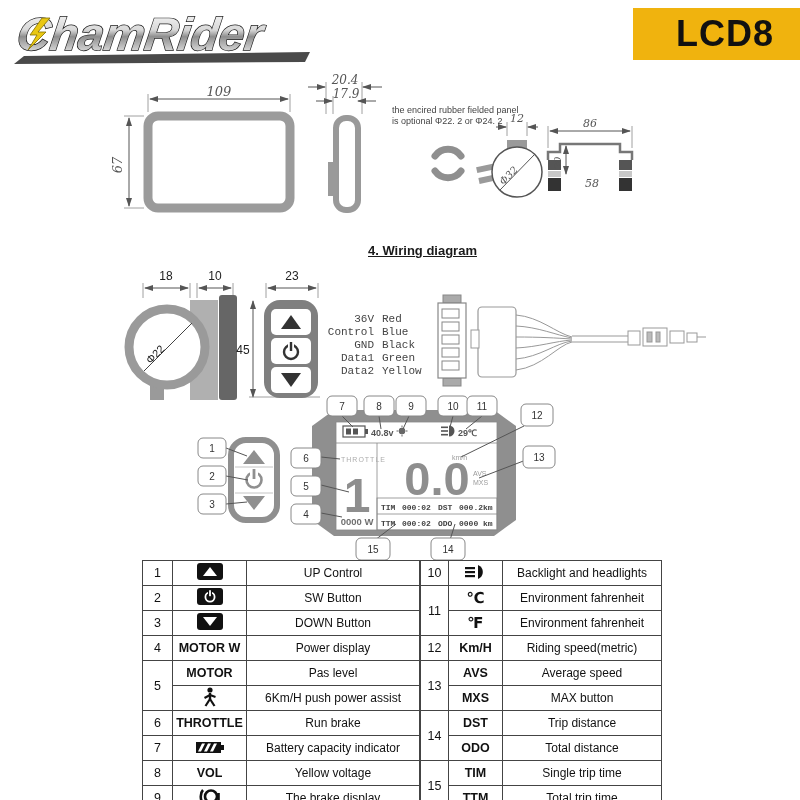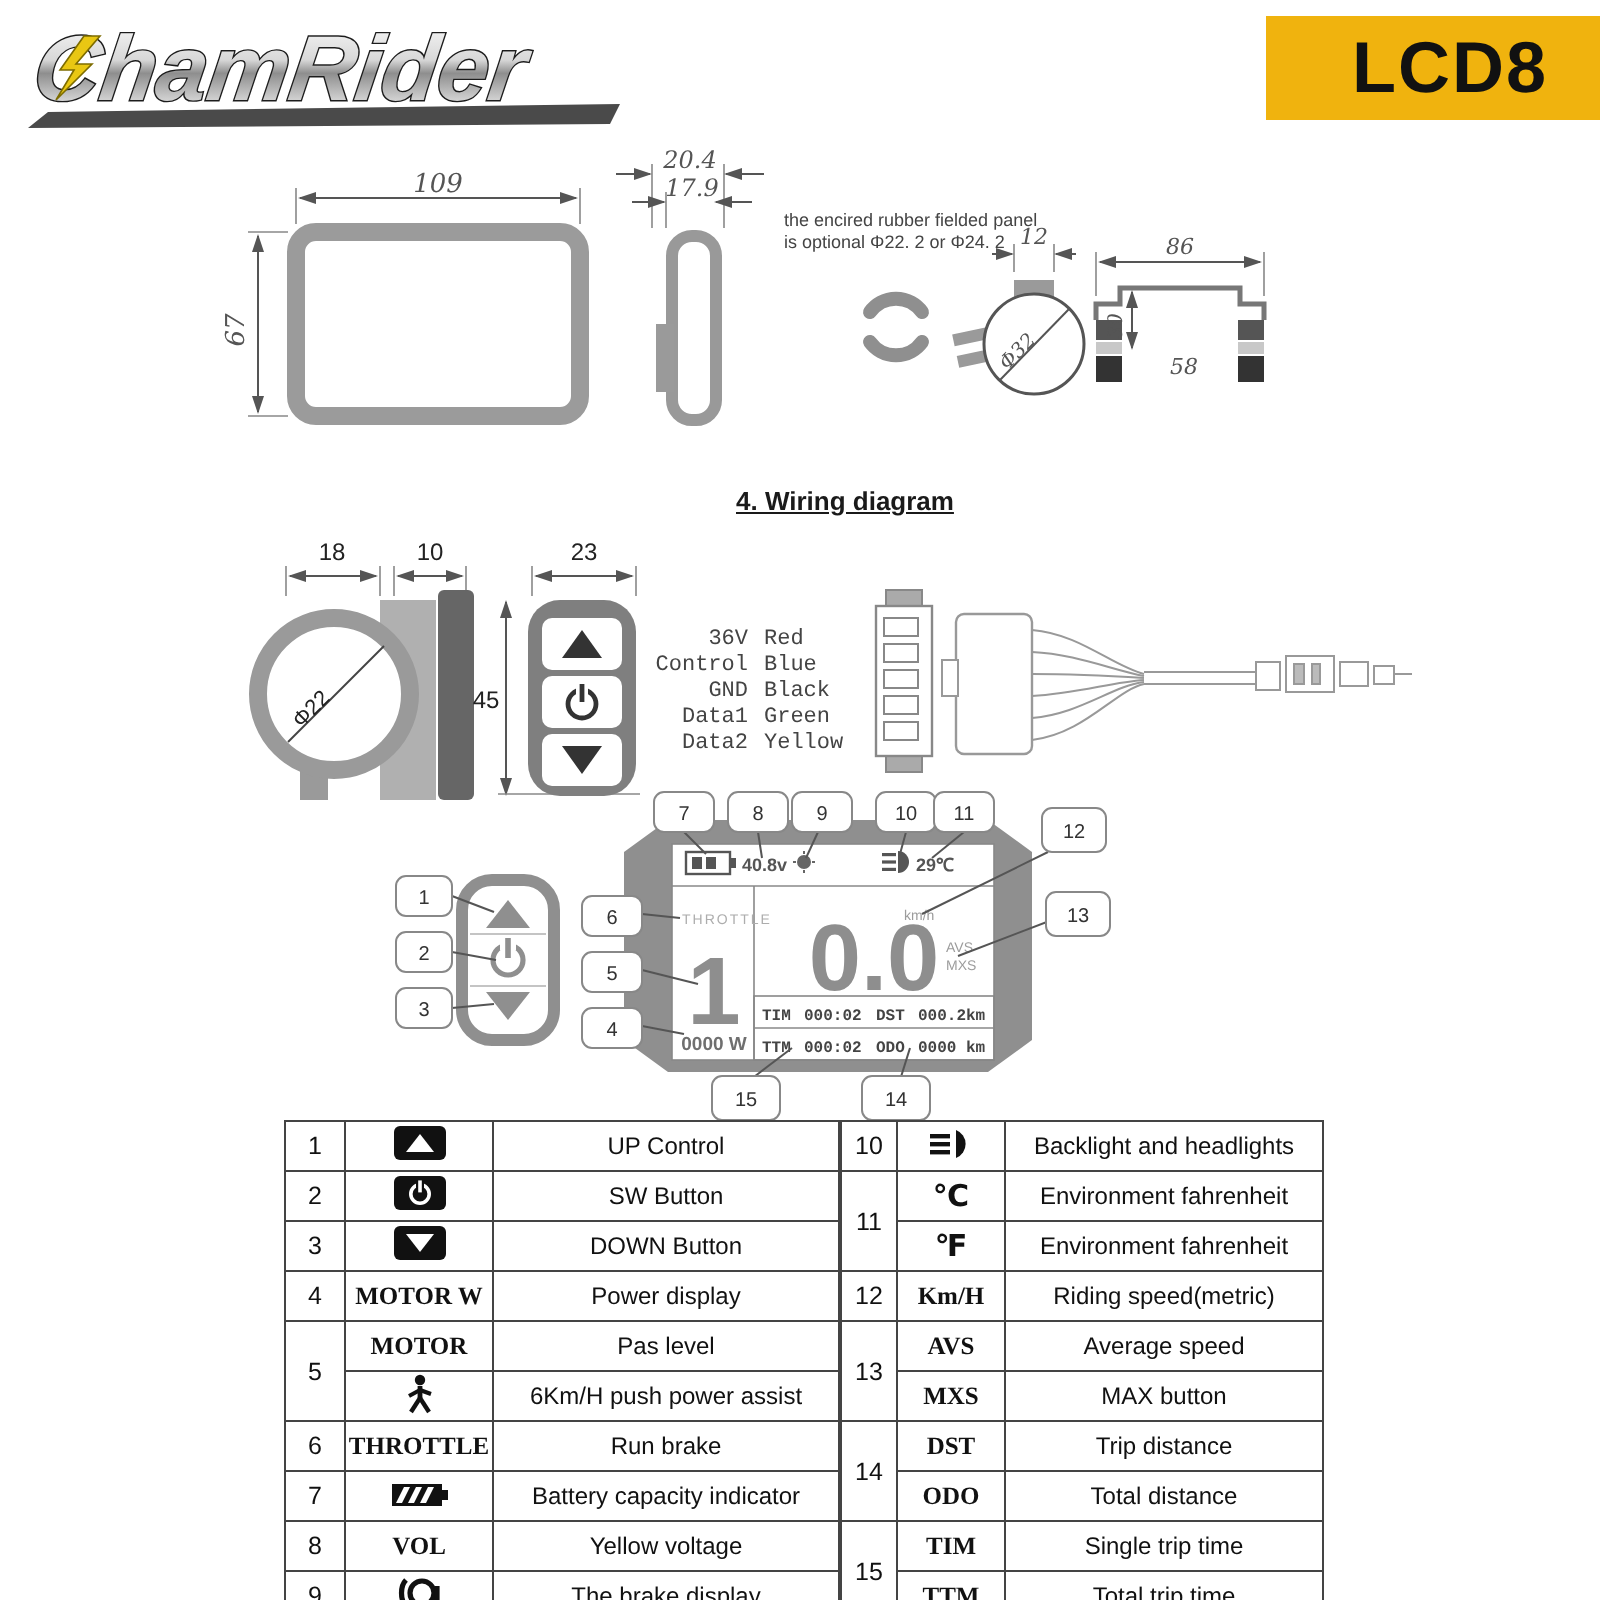--- a/index.html
+++ b/index.html
@@ -11,21 +11,21 @@
          font-size:36px;font-weight:bold;color:#111;letter-spacing:1px;}
   .sec-title{font-size:13px;font-weight:600;color:#1a1a1a;}
   
   .tables{left:142px;top:560px;width:518px;height:240px;display:flex;}
   table{border-collapse:collapse;table-layout:fixed;}
   td{border:1px solid #444;padding:0;height:24px;text-align:center;vertical-align:middle;
      font-size:12px;color:#111;overflow:hidden;}
   .t-left{width:277px;}
   .t-right{width:241px;}
   td.num{font-size:12.5px;}
-  td.lab{font-family:Liberation Serif, serif;font-weight:bold;font-size:12.5px;}
+  td.lab{font-family:Liberation Sans, sans-serif;font-weight:bold;font-size:12.5px;}
   td.lab.deg{font-family:"DejaVu Sans",sans-serif;font-size:15px;}
   td.desc{font-size:12px;}
   svg text{font-family:"Liberation Sans",sans-serif;}
   .dim{font-family:"DejaVu Serif",serif;font-style:italic;fill:#555;}
   .mono{font-family:"Liberation Mono","DejaVu Sans Mono",monospace;fill:#444;}
 </style>
 </head>
 <body>
 
 <div class="page">

